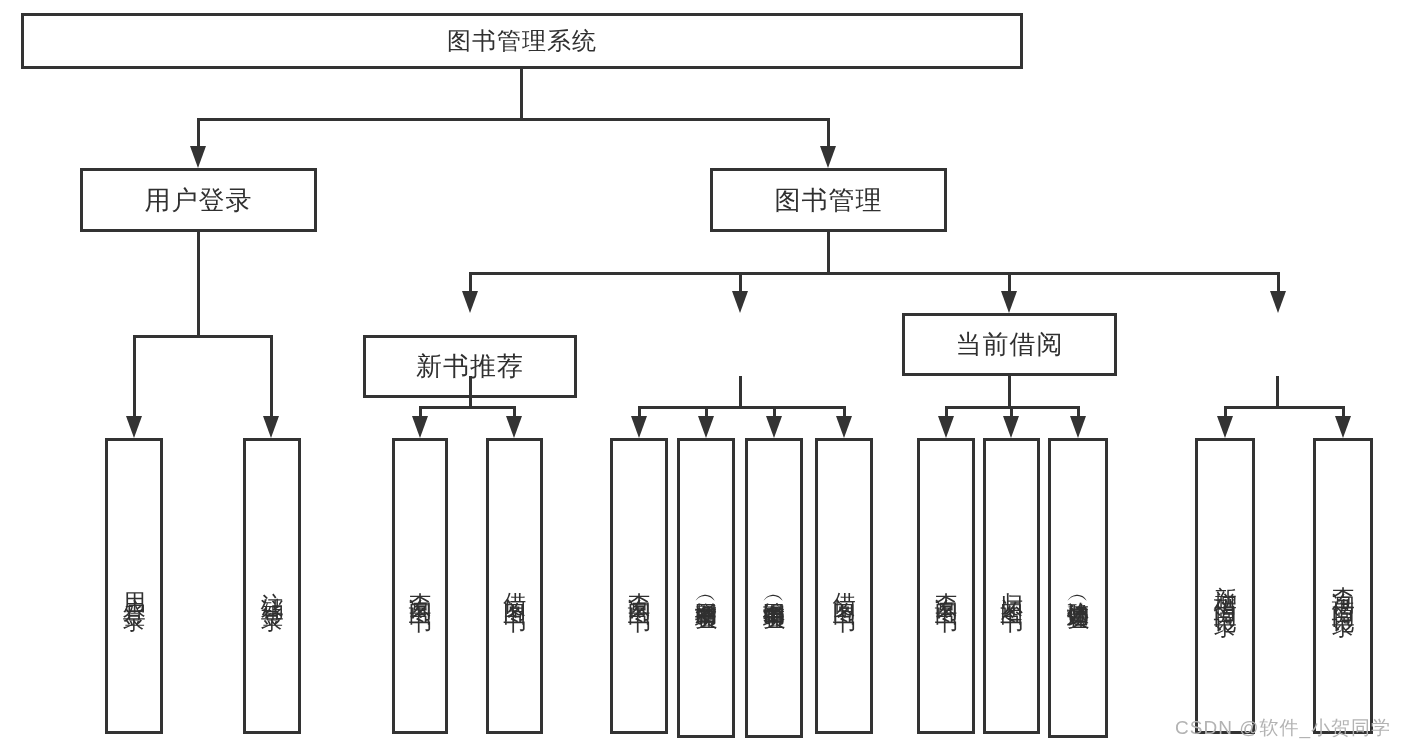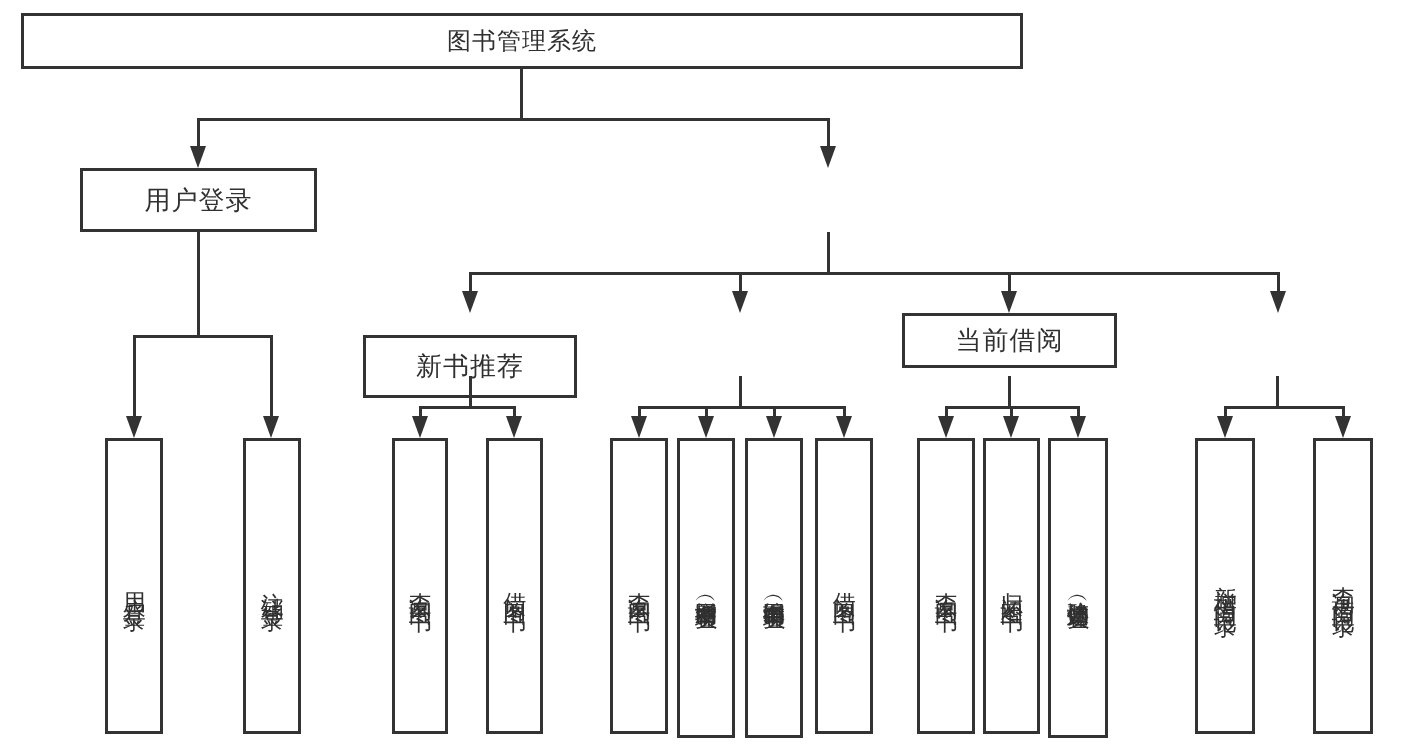--- a/index.html
+++ b/index.html
@@ -88,20 +88,23 @@
 
   <div class="vline" style="left:520px; top:69px; height:49px;"></div>
   <div class="hline" style="left:197px; top:118px; width:633px;"></div>
   <div class="vline" style="left:197px; top:118px; height:30px;"></div>
   <div class="vline" style="left:827px; top:118px; height:30px;"></div>
   <div class="arrow" style="left:190px; top:146px;"></div>
   <div class="arrow" style="left:820px; top:146px;"></div>
 
   <div class="box" style="left:80px; top:168px; width:237px; height:64px;">
     <span>用户登录</span>
+  </div>
+  <div class="box" style="left:710px; top:168px; width:237px; height:64px;">
+    <span>图书管理</span>
   </div>
 
   <div class="vline" style="left:197px; top:232px; height:103px;"></div>
   <div class="hline" style="left:133px; top:335px; width:140px;"></div>
   <div class="vline" style="left:133px; top:335px; height:82px;"></div>
   <div class="vline" style="left:270px; top:335px; height:82px;"></div>
   <div class="arrow" style="left:126px; top:416px;"></div>
   <div class="arrow" style="left:263px; top:416px;"></div>
 
   <div class="vline" style="left:827px; top:232px; height:40px;"></div>
@@ -111,21 +114,21 @@
   <div class="vline" style="left:1008px; top:272px; height:19px;"></div>
   <div class="vline" style="left:1277px; top:272px; height:19px;"></div>
   <div class="arrow" style="left:462px; top:291px;"></div>
   <div class="arrow" style="left:732px; top:291px;"></div>
   <div class="arrow" style="left:1001px; top:291px;"></div>
   <div class="arrow" style="left:1270px; top:291px;"></div>
 
   <div class="box" style="left:363px; top:313px; width:214px; height:63px;margin-top:22px;">
     <span>新书推荐</span>
   </div>
-  <div class="box" style="left:902px; top:313px; width:215px; height:55px;">
+  <div class="box" style="left:902px; top:313px; width:215px; height:63px;">
     <span>当前借阅</span>
   </div>
 
   <div class="vline" style="left:469px; top:376px; height:30px;"></div>
   <div class="hline" style="left:419px; top:406px; width:97px;"></div>
   <div class="vline" style="left:419px; top:406px; height:11px;"></div>
   <div class="vline" style="left:513px; top:406px; height:11px;"></div>
   <div class="arrow" style="left:412px; top:416px;"></div>
   <div class="arrow" style="left:506px; top:416px;"></div>
 
@@ -193,13 +196,14 @@
     <span class="vtext">确认归还（管理员）</span>
   </div>
 
   <div class="vbox" style="left:1195px; top:438px; width:60px; height:296px;">
     <span class="vtext">新增借阅记录</span>
   </div>
   <div class="vbox" style="left:1313px; top:438px; width:60px; height:296px;">
     <span class="vtext">查询借阅记录</span>
   </div>
 
+  <div class="watermark">CSDN @软件_小贺同学</div>
 </div>
 
 </body></html>

